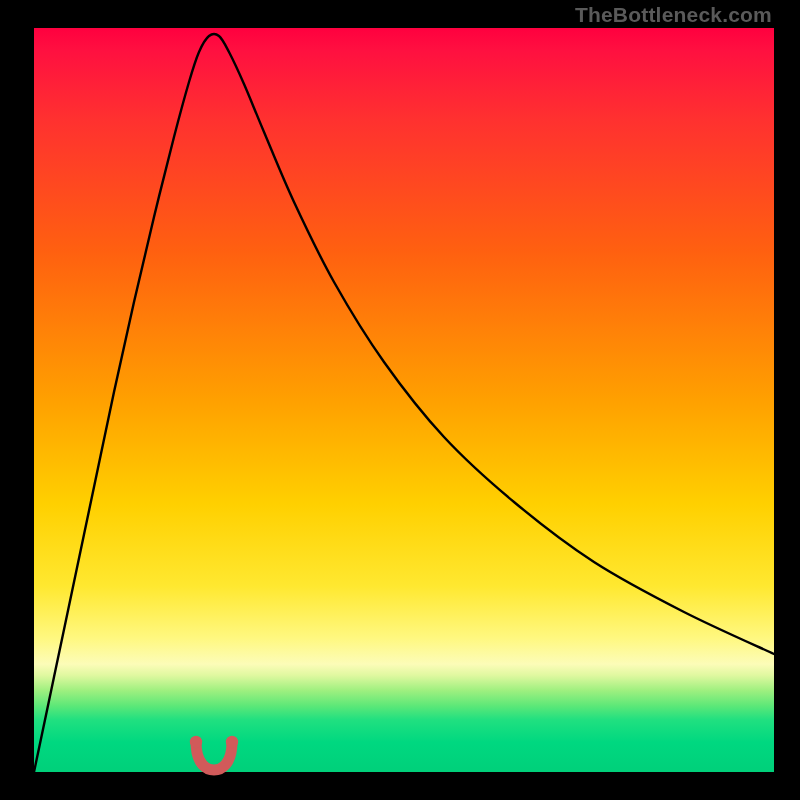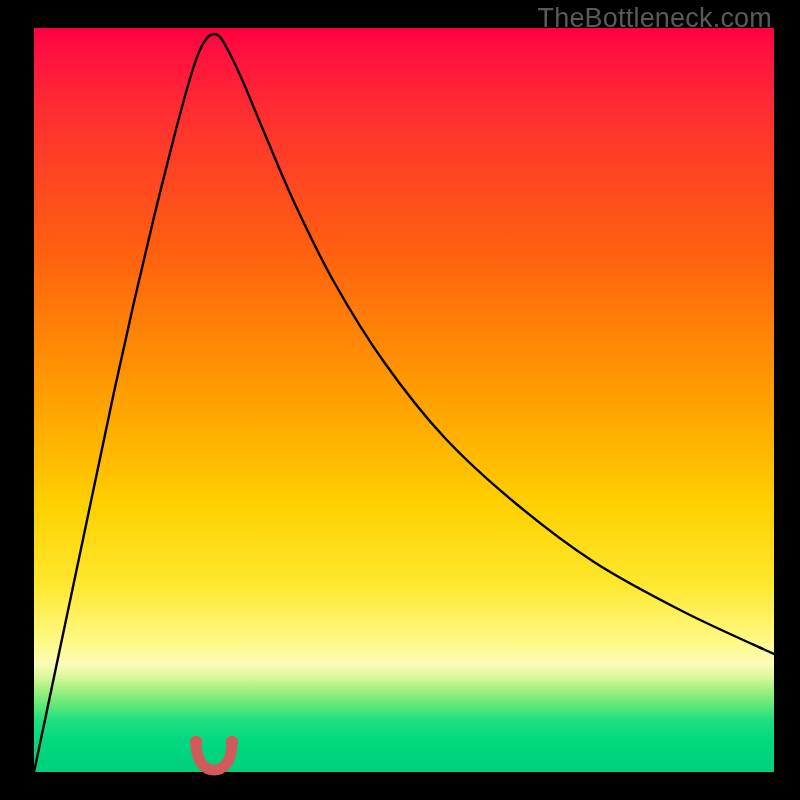--- a/index.html
+++ b/index.html
@@ -34,23 +34,23 @@
       #a0f080 89%,
       #60e878 91%,
       #20e080 93%,
       #00d880 96%,
       #00d07a 100%
     );
   }
   .watermark {
     position: absolute;
     color: #5a5a5a;
-    font-size: 27px;
+    font-size: 21px;
     letter-spacing: 0.2px;
-    font-weight: 400;
+    font-weight: 700;
     top: 3px;
   }
   svg.curve {
     position: absolute;
     top: 0;
     left: 0;
   }
 </style>
 </head>
 <body>

